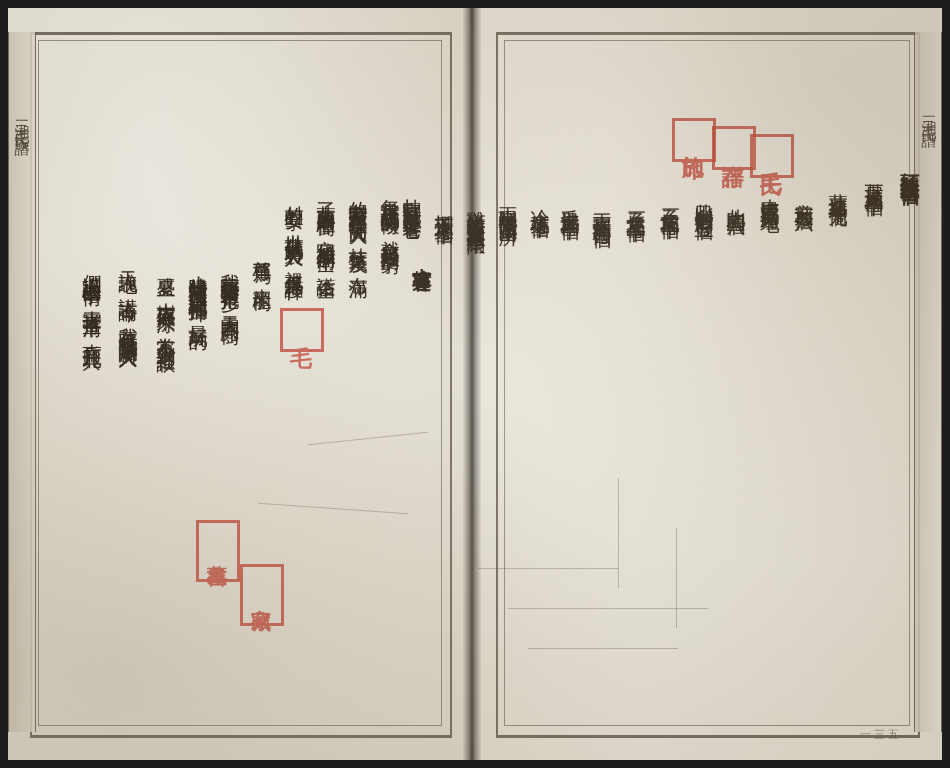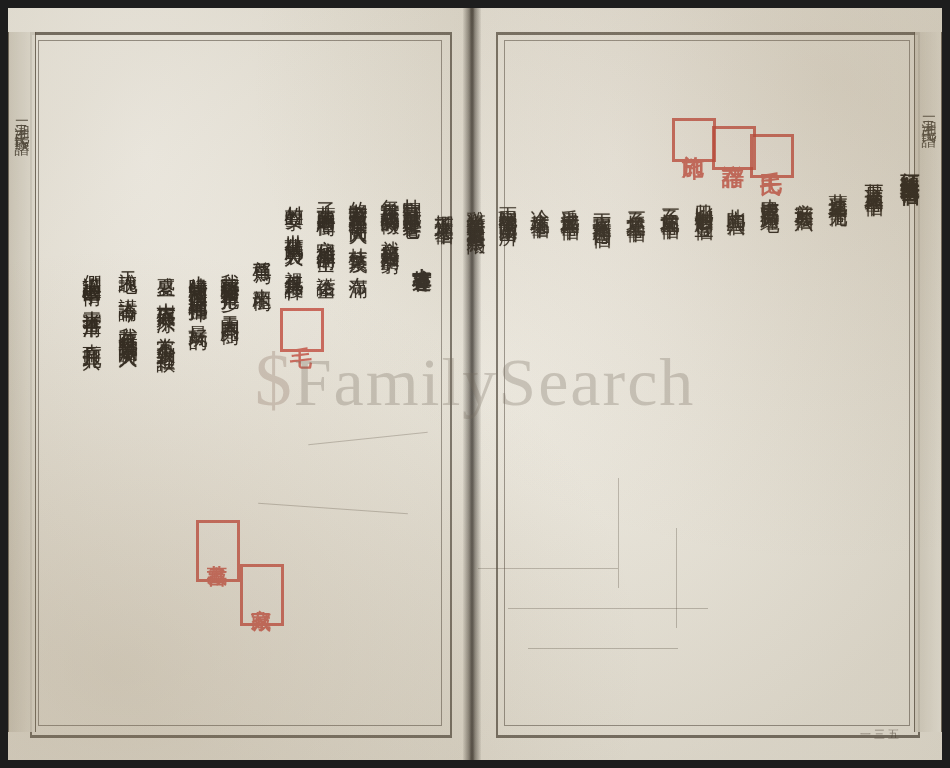--- a/index.html
+++ b/index.html
@@ -253,18 +253,15 @@
     <div class="vcol lcol" style="left:74px;  top:252px;">們講過去的事情　大平軍打清軍　南兵打北兵</div>
 
     <div class="seal sq" style="left:272px; top:300px;">毛</div>
     <div class="seal tall" style="left:188px; top:512px;">藏書</div>
     <div class="seal tall" style="left:232px; top:556px;">家藏</div>
 
     <div class="foot-mark" style="right:40px; bottom:18px;">一三五</div>
 
     <div class="aging"></div>
 
-    <div class="watermark">
-      <span class="fs-mark">$</span><span>FamilySearch</span>
-    </div>
 
   </div>
 </div>
 
 </body></html>

